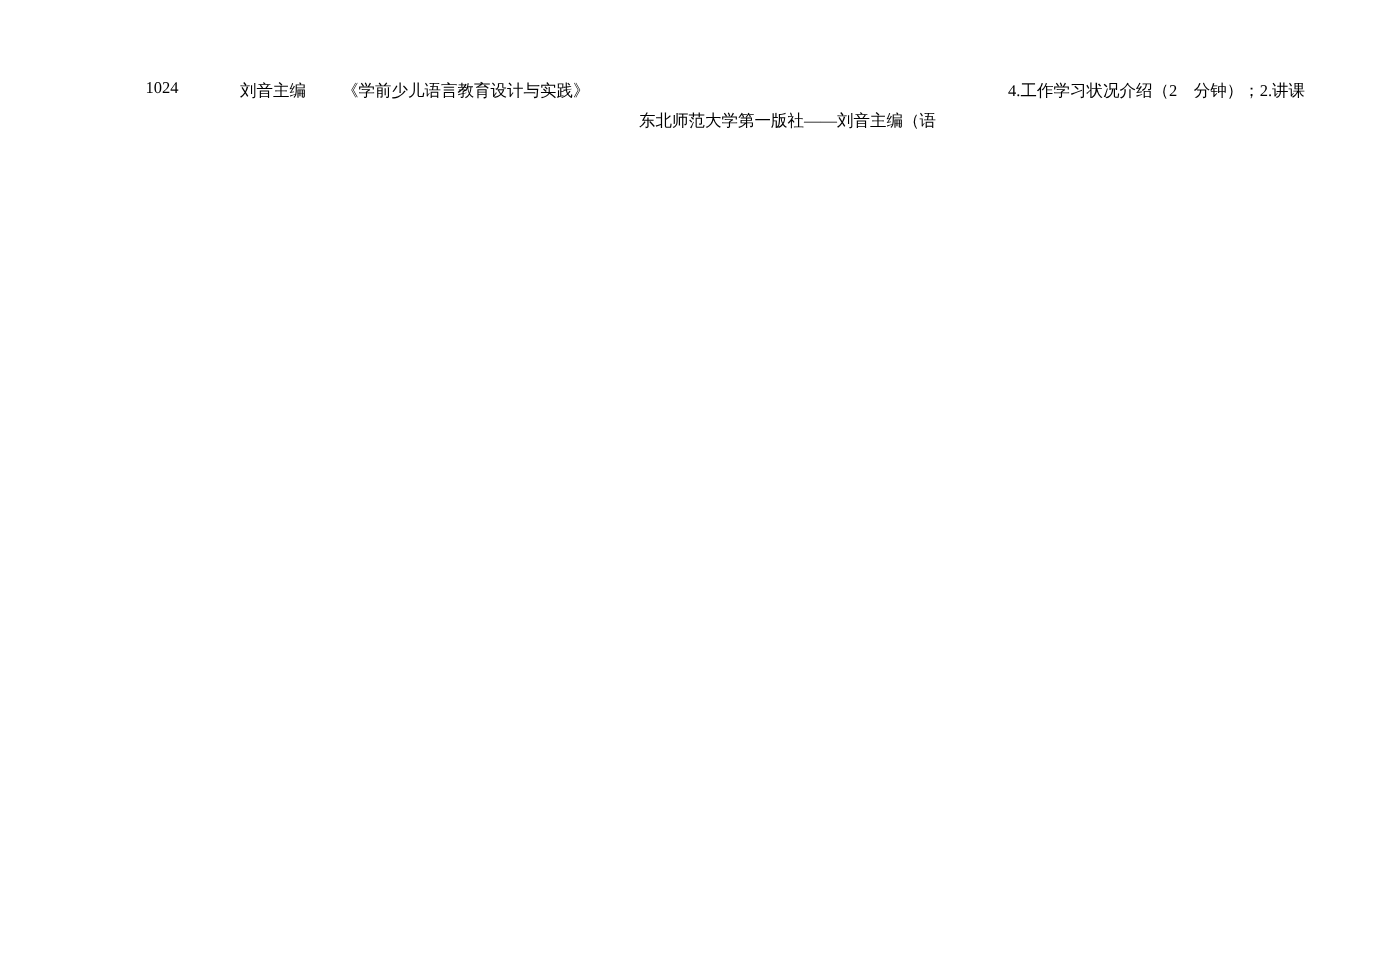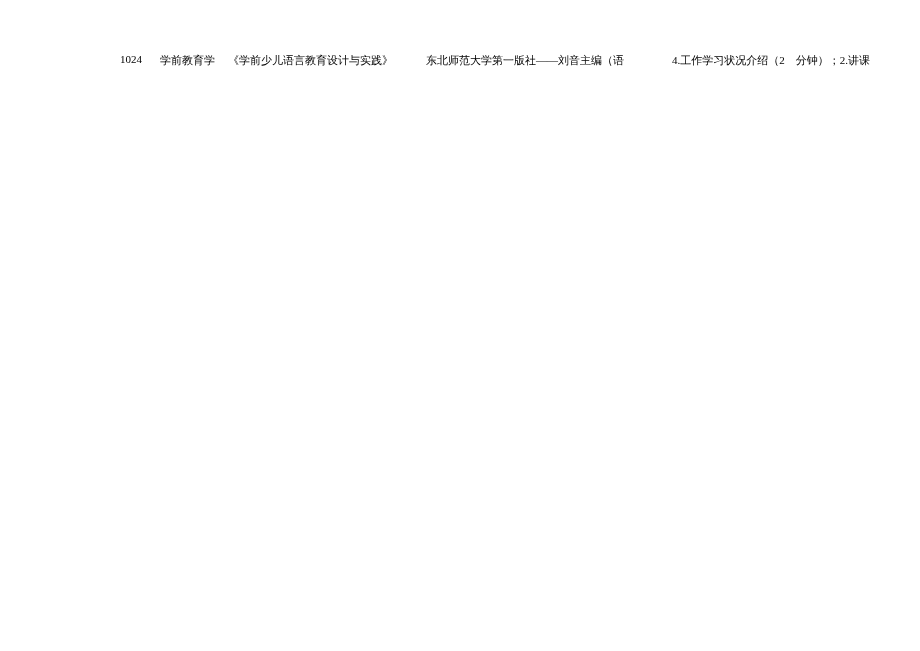--- a/index.html
+++ b/index.html
@@ -17,28 +17,28 @@
       top: 53px;
       left: 0;
       width: 920px;
       display: flex;
       align-items: baseline;
       white-space: nowrap;
     }
     .cell {
       display: inline-block;
     }
-    .c-id    { position: absolute; left: 120px; }
+    .c-id    { position: absolute; left: 97px; }
     .c-major { position: absolute; left: 160px; }
     .c-title { position: absolute; left: 228px; text-align: right; }
-    .c-pub   { position: absolute; left: 426px; }
+    .c-pub   { position: absolute; left: 426px; margin-top: 20px; }
     .c-desc  { position: absolute; left: 672px; }
   </style>
 </head>
 <body>
 
 <div class="row">
   <span class="cell c-id">1024</span>
-  <span class="cell c-major">学前教育学</span>
+  <span class="cell c-major">刘音主编</span>
   <span class="cell c-title">《学前少儿语言教育设计与实践》</span>
   <span class="cell c-pub">东北师范大学第一版社——刘音主编（语</span>
   <span class="cell c-desc">4.工作学习状况介绍（2　分钟）；2.讲课</span>
 </div>
 
 </body></html>

